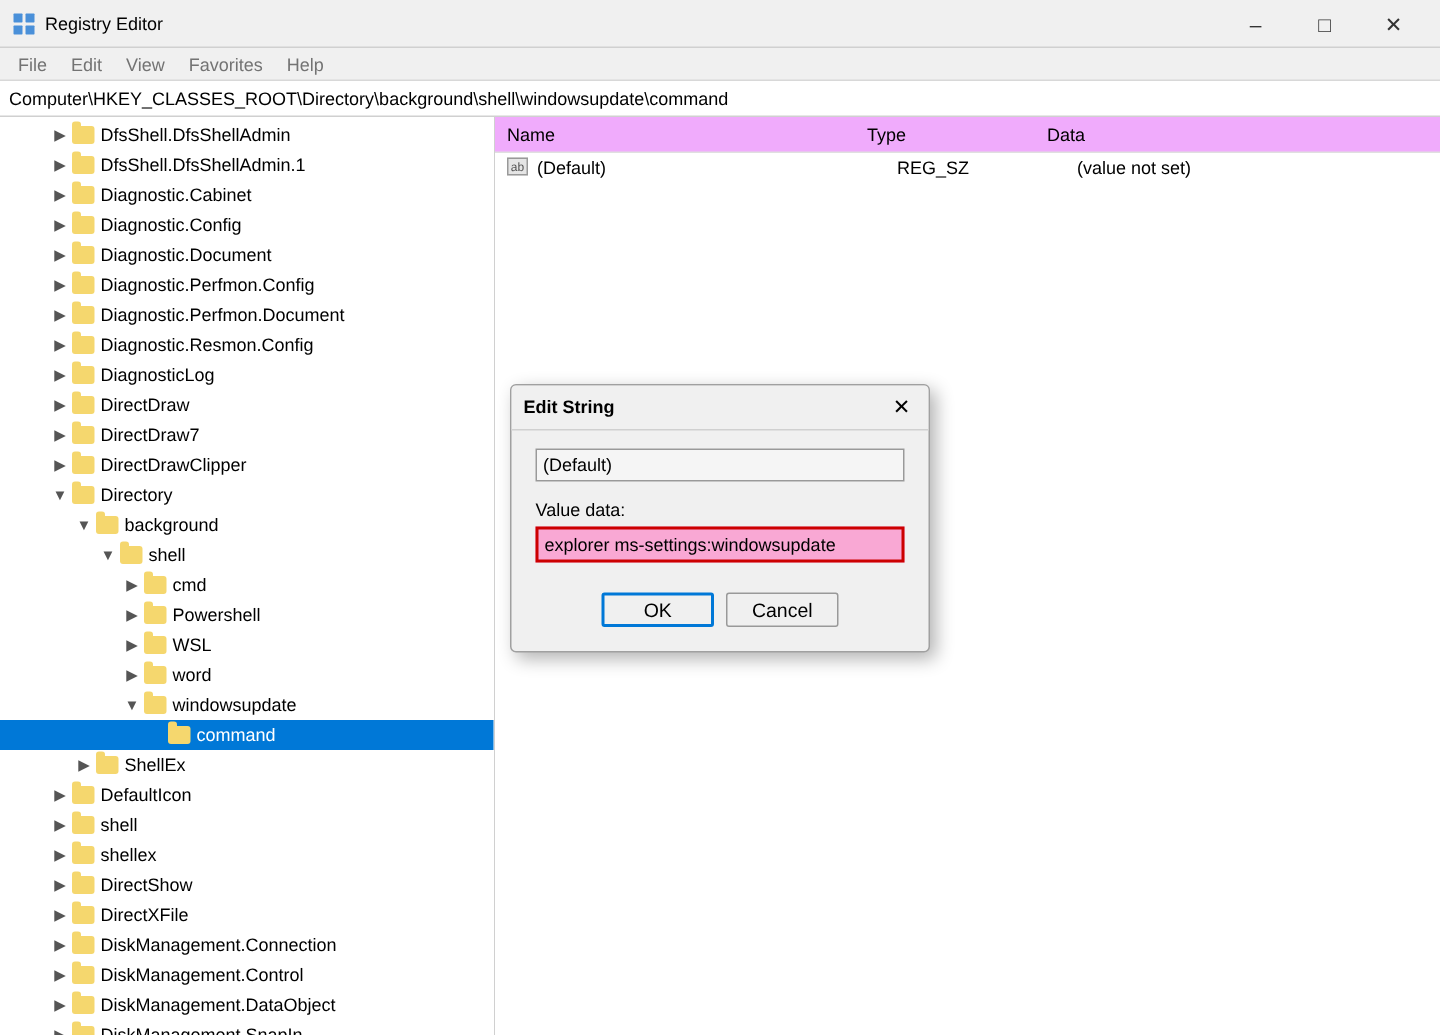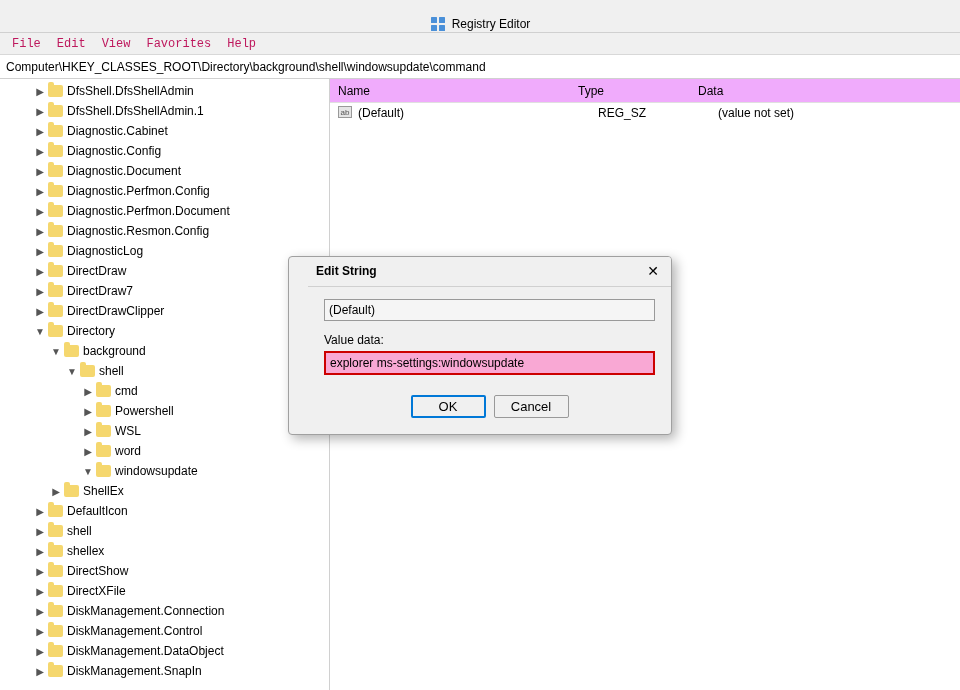--- a/index.html
+++ b/index.html
@@ -13,25 +13,24 @@
       display: flex;
       flex-direction: column;
     }
 
     
     .title-bar {
       background: #f0f0f0;
       height: 32px;
       display: flex;
       align-items: center;
-      padding: 16px 8px;
+      padding: 0 8px;
       border-bottom: 1px solid #d0d0d0;
       justify-content: space-between;
       user-select: none;
-      flex-direction: column;
     }
     .title-bar-left {
       display: flex;
       align-items: center;
       gap: 6px;
     }
     .title-bar-icon {
       width: 16px;
       height: 16px;
     }
@@ -62,22 +61,21 @@
       height: 22px;
       display: flex;
       align-items: center;
       padding: 0 4px;
       border-bottom: 1px solid #d8d8d8;
     }
     .menu-item {
       padding: 2px 8px;
       font-size: 12px;
       cursor: pointer;
-      color: #be185d;
-      font-family: Liberation Mono, monospace;
+      color: #737373;
     }
 
     
     .address-bar {
       background: #fff;
       height: 24px;
       display: flex;
       align-items: center;
       padding: 2px 6px;
       border-bottom: 1px solid #d0d0d0;
@@ -228,24 +226,23 @@
       align-items: center;
       justify-content: center;
       z-index: 100;
       pointer-events: none;
     }
     .modal {
       pointer-events: all;
       background: #f0f0f0;
       border: 1px solid #a0a0a0;
       box-shadow: 4px 4px 12px rgba(0,0,0,0.3);
-      width: 384px;
+      width: 280px;
       border-radius: 4px;
       overflow: hidden;
-      padding-left: 19px;
     }
     .modal-title-bar {
       background: #f0f0f0;
       height: 30px;
       display: flex;
       align-items: center;
       justify-content: space-between;
       padding: 0 8px;
       border-bottom: 1px solid #d0d0d0;
     }
@@ -552,20 +549,33 @@
       <span class="tree-indent"></span>
       <span class="tree-indent"></span>
       <span class="tree-indent"></span>
       <span class="tree-toggle">▼</span>
       <span class="tree-folder-icon">
           <div class="folder-open"></div>
         </span>
       <span>windowsupdate</span>
     </div>
 
+    <div class="tree-item selected">
+      <span class="tree-indent"></span>
+      <span class="tree-indent"></span>
+      <span class="tree-indent"></span>
+      <span class="tree-indent"></span>
+      <span class="tree-indent"></span>
+      <span class="tree-indent"></span>
+      <span class="tree-toggle"></span>
+      <span class="tree-folder-icon">
+          <div class="folder-yellow"></div>
+        </span>
+      <span>command</span>
+    </div>
 
     <div class="tree-item">
       <span class="tree-indent"></span>
       <span class="tree-indent"></span>
       <span class="tree-indent"></span>
       <span class="tree-toggle">▶</span>
       <span class="tree-folder-icon">
           <div class="folder-yellow"></div>
         </span>
       <span>ShellEx</span>

